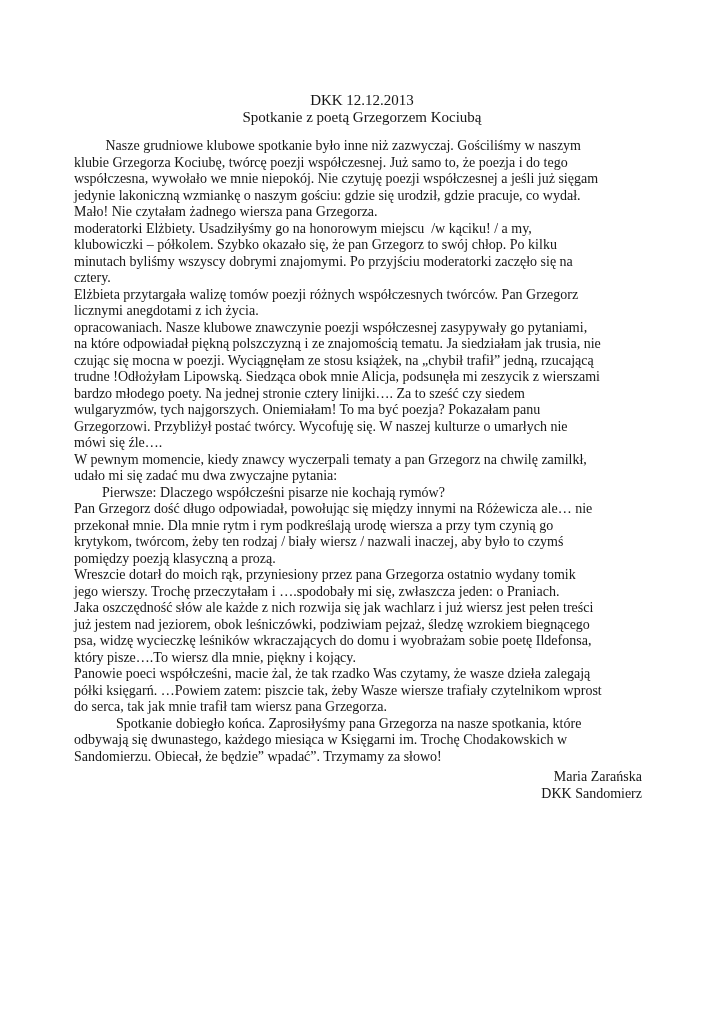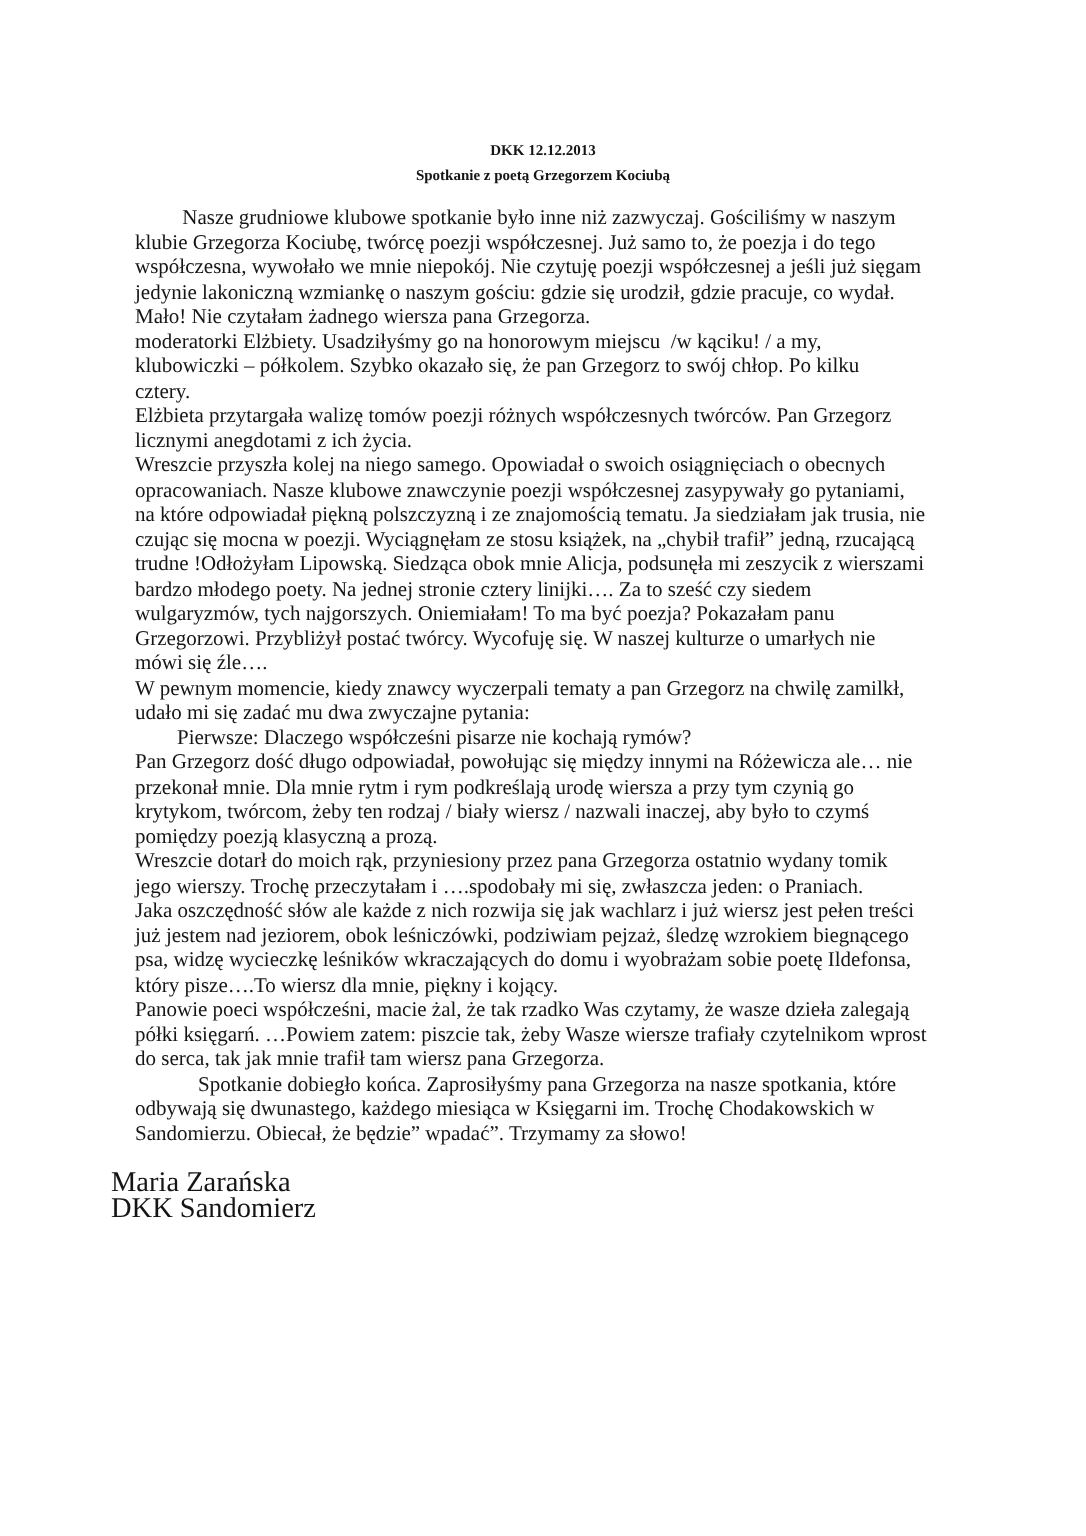--- a/index.html
+++ b/index.html
@@ -13,43 +13,42 @@
     position: relative;
     width: 724px;
     height: 1024px;
     background: #ffffff;
     color: #151515;
     overflow: hidden;
   }
   .title-block {
     padding-top: 92px;
     text-align: center;
-    font-weight: bold;
-    font-size: 10px;
+    font-weight: normal;
+    font-size: 15px;
     line-height: 17px;
   }
   .title-line { white-space: pre; }
   .body-block {
     margin: 12px 0 0 74px;
     width: 596px;
     font-size: 14px;
     line-height: 16.5px;
   }
   .line {
     white-space: pre;
-    margin-left: 16px;
   }
   .signature-block {
     margin-left: 74px;
-    margin-top: 16px;
+    margin-top: 4px;
     width: 592px;
     padding-right: 24px;
     box-sizing: border-box;
-    text-align: left;
-    font-size: 19px;
+    text-align: right;
+    font-size: 14px;
     line-height: 16.5px;
   }
 </style>
 </head>
 <body>
 
 <div class="page">
 
   <div class="title-block">
     <div class="title-line">DKK 12.12.2013</div>
@@ -57,24 +56,24 @@
   </div>
 
   <div class="body-block">
       <div class="line">         Nasze grudniowe klubowe spotkanie było inne niż zazwyczaj. Gościliśmy w naszym</div>
       <div class="line">klubie Grzegorza Kociubę, twórcę poezji współczesnej. Już samo to, że poezja i do tego</div>
       <div class="line">współczesna, wywołało we mnie niepokój. Nie czytuję poezji współczesnej a jeśli już sięgam</div>
       <div class="line">jedynie lakoniczną wzmiankę o naszym gościu: gdzie się urodził, gdzie pracuje, co wydał.</div>
       <div class="line">Mało! Nie czytałam żadnego wiersza pana Grzegorza.</div>
       <div class="line">moderatorki Elżbiety. Usadziłyśmy go na honorowym miejscu  /w kąciku! / a my,</div>
       <div class="line">klubowiczki – półkolem. Szybko okazało się, że pan Grzegorz to swój chłop. Po kilku</div>
+      <div class="line">minutach byliśmy wszyscy dobrymi znajomymi. Po przyjściu moderatorki zaczęło się na</div>
       <div class="line">cztery.</div>
       <div class="line">Elżbieta przytargała walizę tomów poezji różnych współczesnych twórców. Pan Grzegorz</div>
       <div class="line">licznymi anegdotami z ich życia.</div>
-      <div class="line">Wreszcie przyszła kolej na niego samego. Opowiadał o swoich osiągnięciach o obecnych</div>
       <div class="line">opracowaniach. Nasze klubowe znawczynie poezji współczesnej zasypywały go pytaniami,</div>
       <div class="line">na które odpowiadał piękną polszczyzną i ze znajomością tematu. Ja siedziałam jak trusia, nie</div>
       <div class="line">czując się mocna w poezji. Wyciągnęłam ze stosu książek, na „chybił trafił” jedną, rzucającą</div>
       <div class="line">trudne !Odłożyłam Lipowską. Siedząca obok mnie Alicja, podsunęła mi zeszycik z wierszami</div>
       <div class="line">bardzo młodego poety. Na jednej stronie cztery linijki…. Za to sześć czy siedem</div>
       <div class="line">wulgaryzmów, tych najgorszych. Oniemiałam! To ma być poezja? Pokazałam panu</div>
       <div class="line">Grzegorzowi. Przybliżył postać twórcy. Wycofuję się. W naszej kulturze o umarłych nie</div>
       <div class="line">mówi się źle….</div>
       <div class="line">W pewnym momencie, kiedy znawcy wyczerpali tematy a pan Grzegorz na chwilę zamilkł,</div>
       <div class="line">udało mi się zadać mu dwa zwyczajne pytania:</div>

